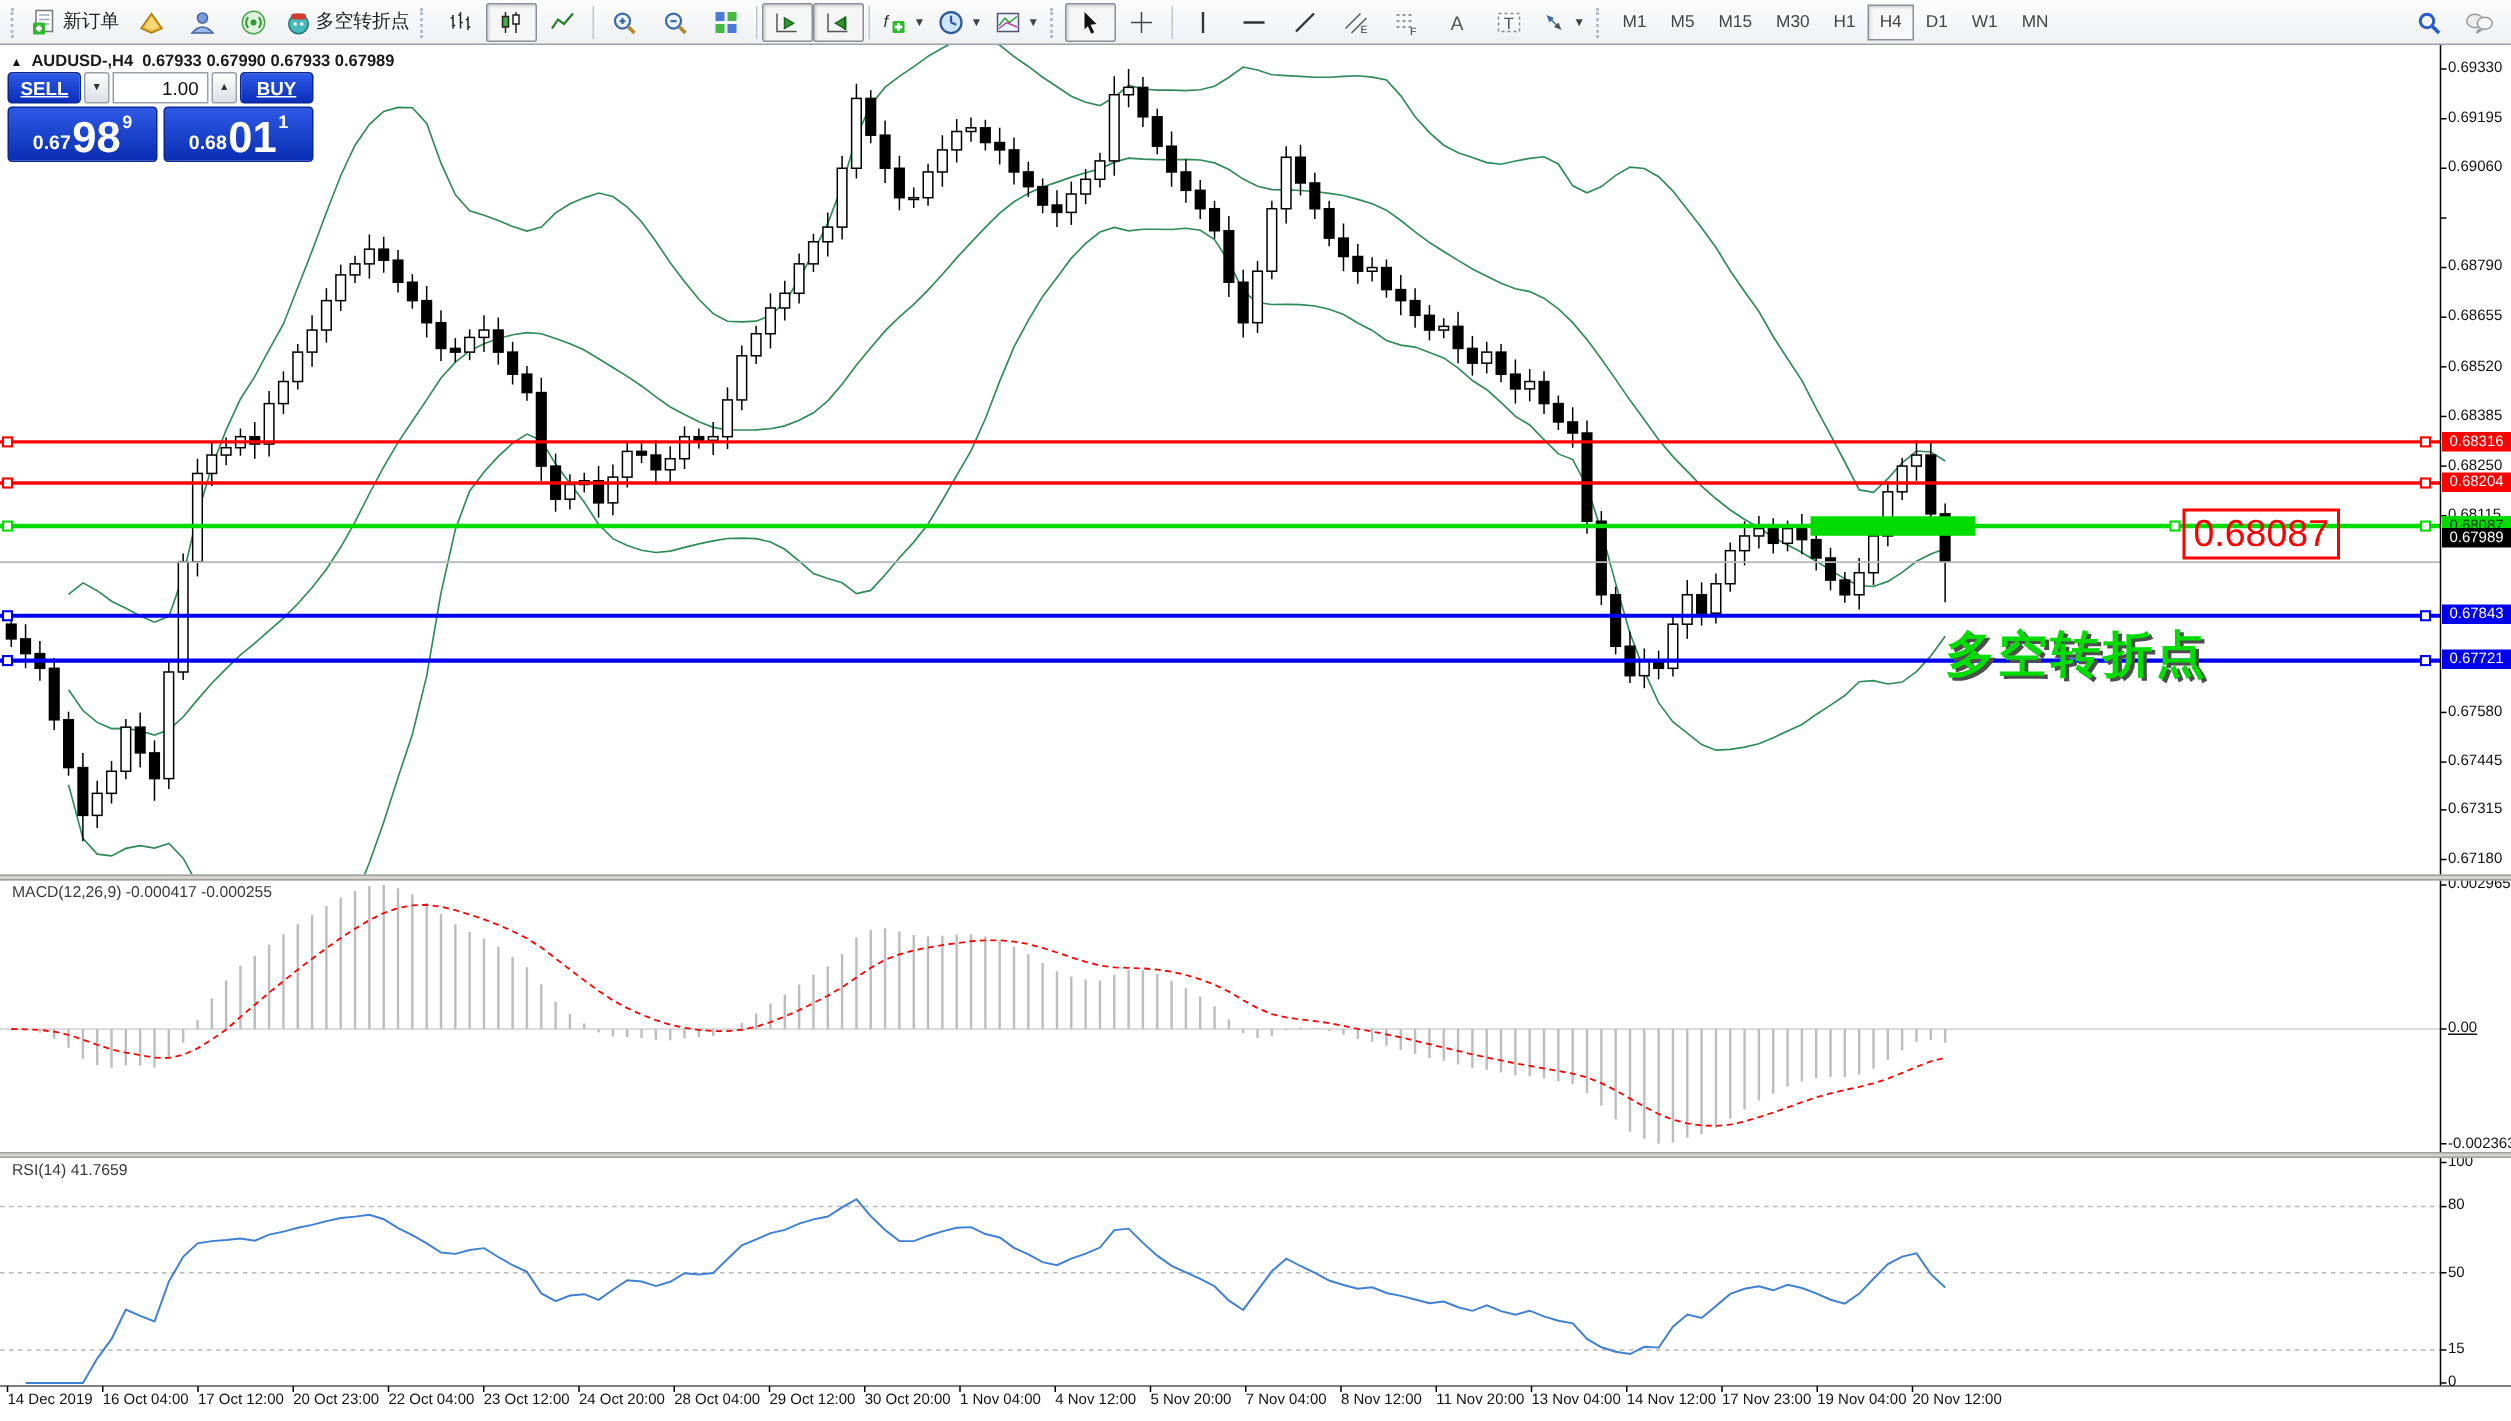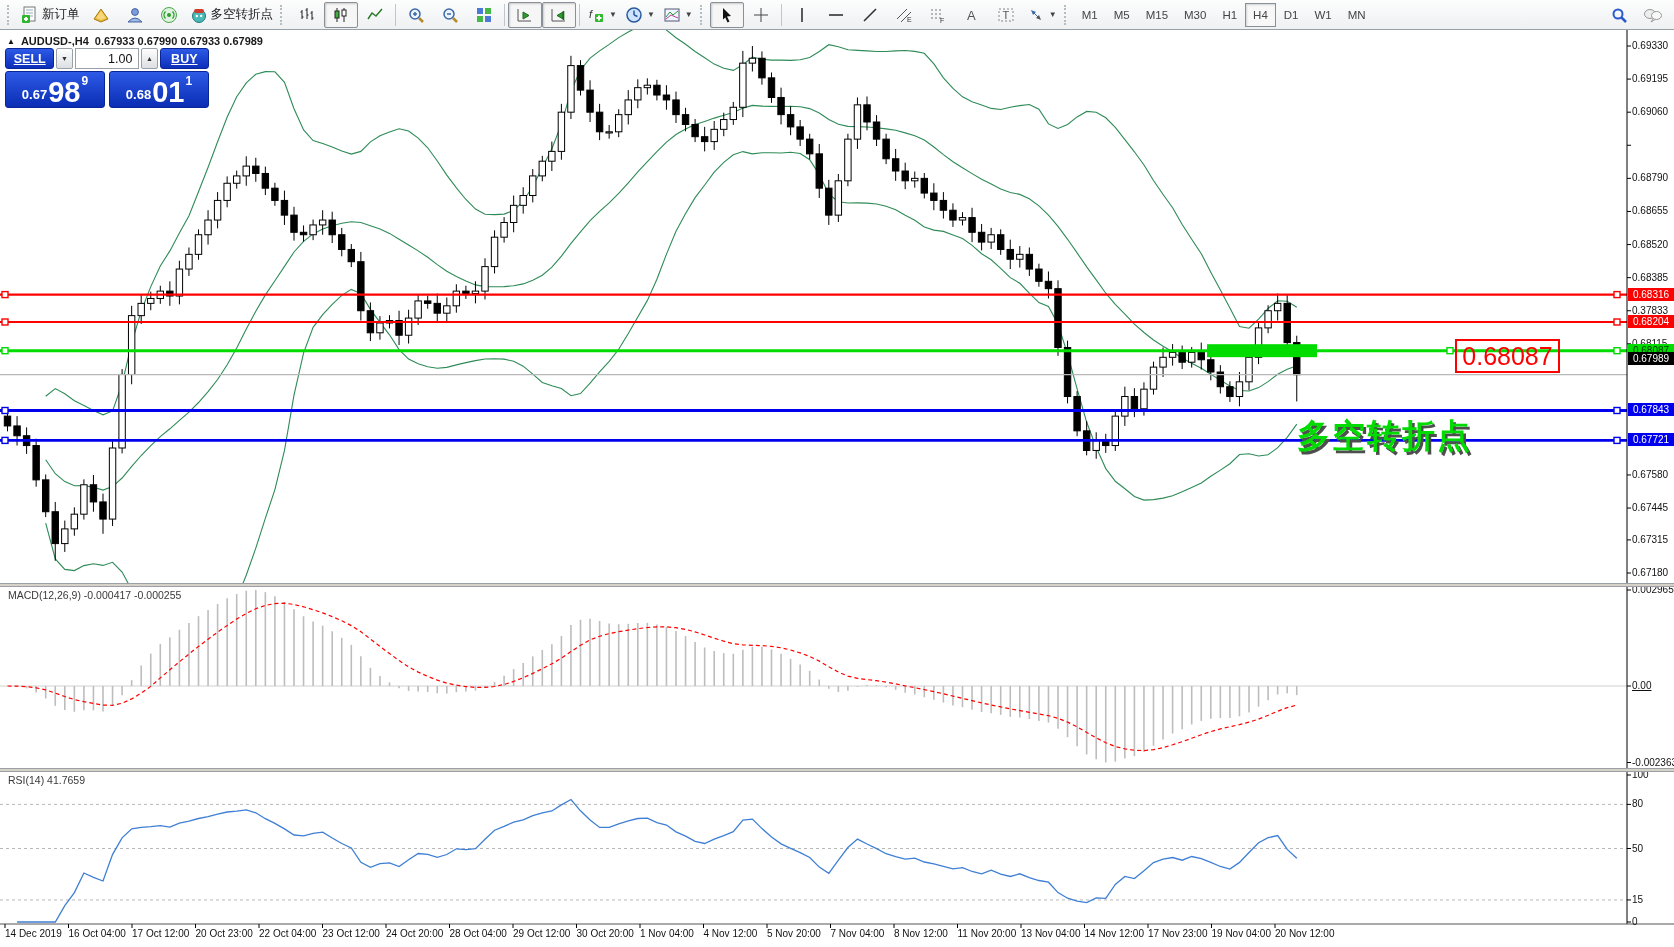--- a/index.html
+++ b/index.html
@@ -879,21 +879,21 @@
 
     <div id="overlays">
         <div class="axis-label" style="left: 1632px; top: 10px;">0.69330</div>
         <div class="axis-label" style="left: 1632px; top: 43.0912px;">0.69195</div>
         <div class="axis-label" style="left: 1632px; top: 76.1824px;">0.69060</div>
         <div class="axis-label" style="left: 1666px; top: 109.274px; padding-left: 43px;">0.68925</div>
         <div class="axis-label" style="left: 1632px; top: 142.365px;">0.68790</div>
         <div class="axis-label" style="left: 1632px; top: 175.456px;">0.68655</div>
         <div class="axis-label" style="left: 1632px; top: 208.547px;">0.68520</div>
         <div class="axis-label" style="left: 1632px; top: 241.638px;">0.68385</div>
-        <div class="axis-label" style="left: 1632px; top: 274.73px;">0.37833</div>
+        <div class="axis-label" style="left: 1632px; top: 274.73px;">0.68250</div>
         <div class="axis-label" style="left: 1632px; top: 307.821px;">0.68115</div>
         <div class="axis-label" style="left: 1632px; top: 438.96px;">0.67580</div>
         <div class="axis-label" style="left: 1632px; top: 472.051px;">0.67445</div>
         <div class="axis-label" style="left: 1632px; top: 503.917px;">0.67315</div>
         <div class="axis-label" style="left: 1632px; top: 537.008px;">0.67180</div>
         <div class="badge" style="left: 1628px; top: 257.552px; background: rgb(255, 0, 0); color: rgb(255, 255, 255);">0.68316</div>
         <div class="badge" style="left: 1628px; top: 285.005px; background: rgb(255, 0, 0); color: rgb(255, 255, 255);">0.68204</div>
         <div class="badge" style="left: 1628px; top: 313.684px; background: rgb(0, 220, 0); color: rgb(0, 51, 0);">0.68087</div>
         <div class="badge" style="left: 1628px; top: 322px; background: rgb(0, 0, 0); color: rgb(255, 255, 255);">0.67989</div>
         <div class="badge" style="left: 1628px; top: 373.493px; background: rgb(0, 0, 238); color: rgb(255, 255, 255);">0.67843</div>

